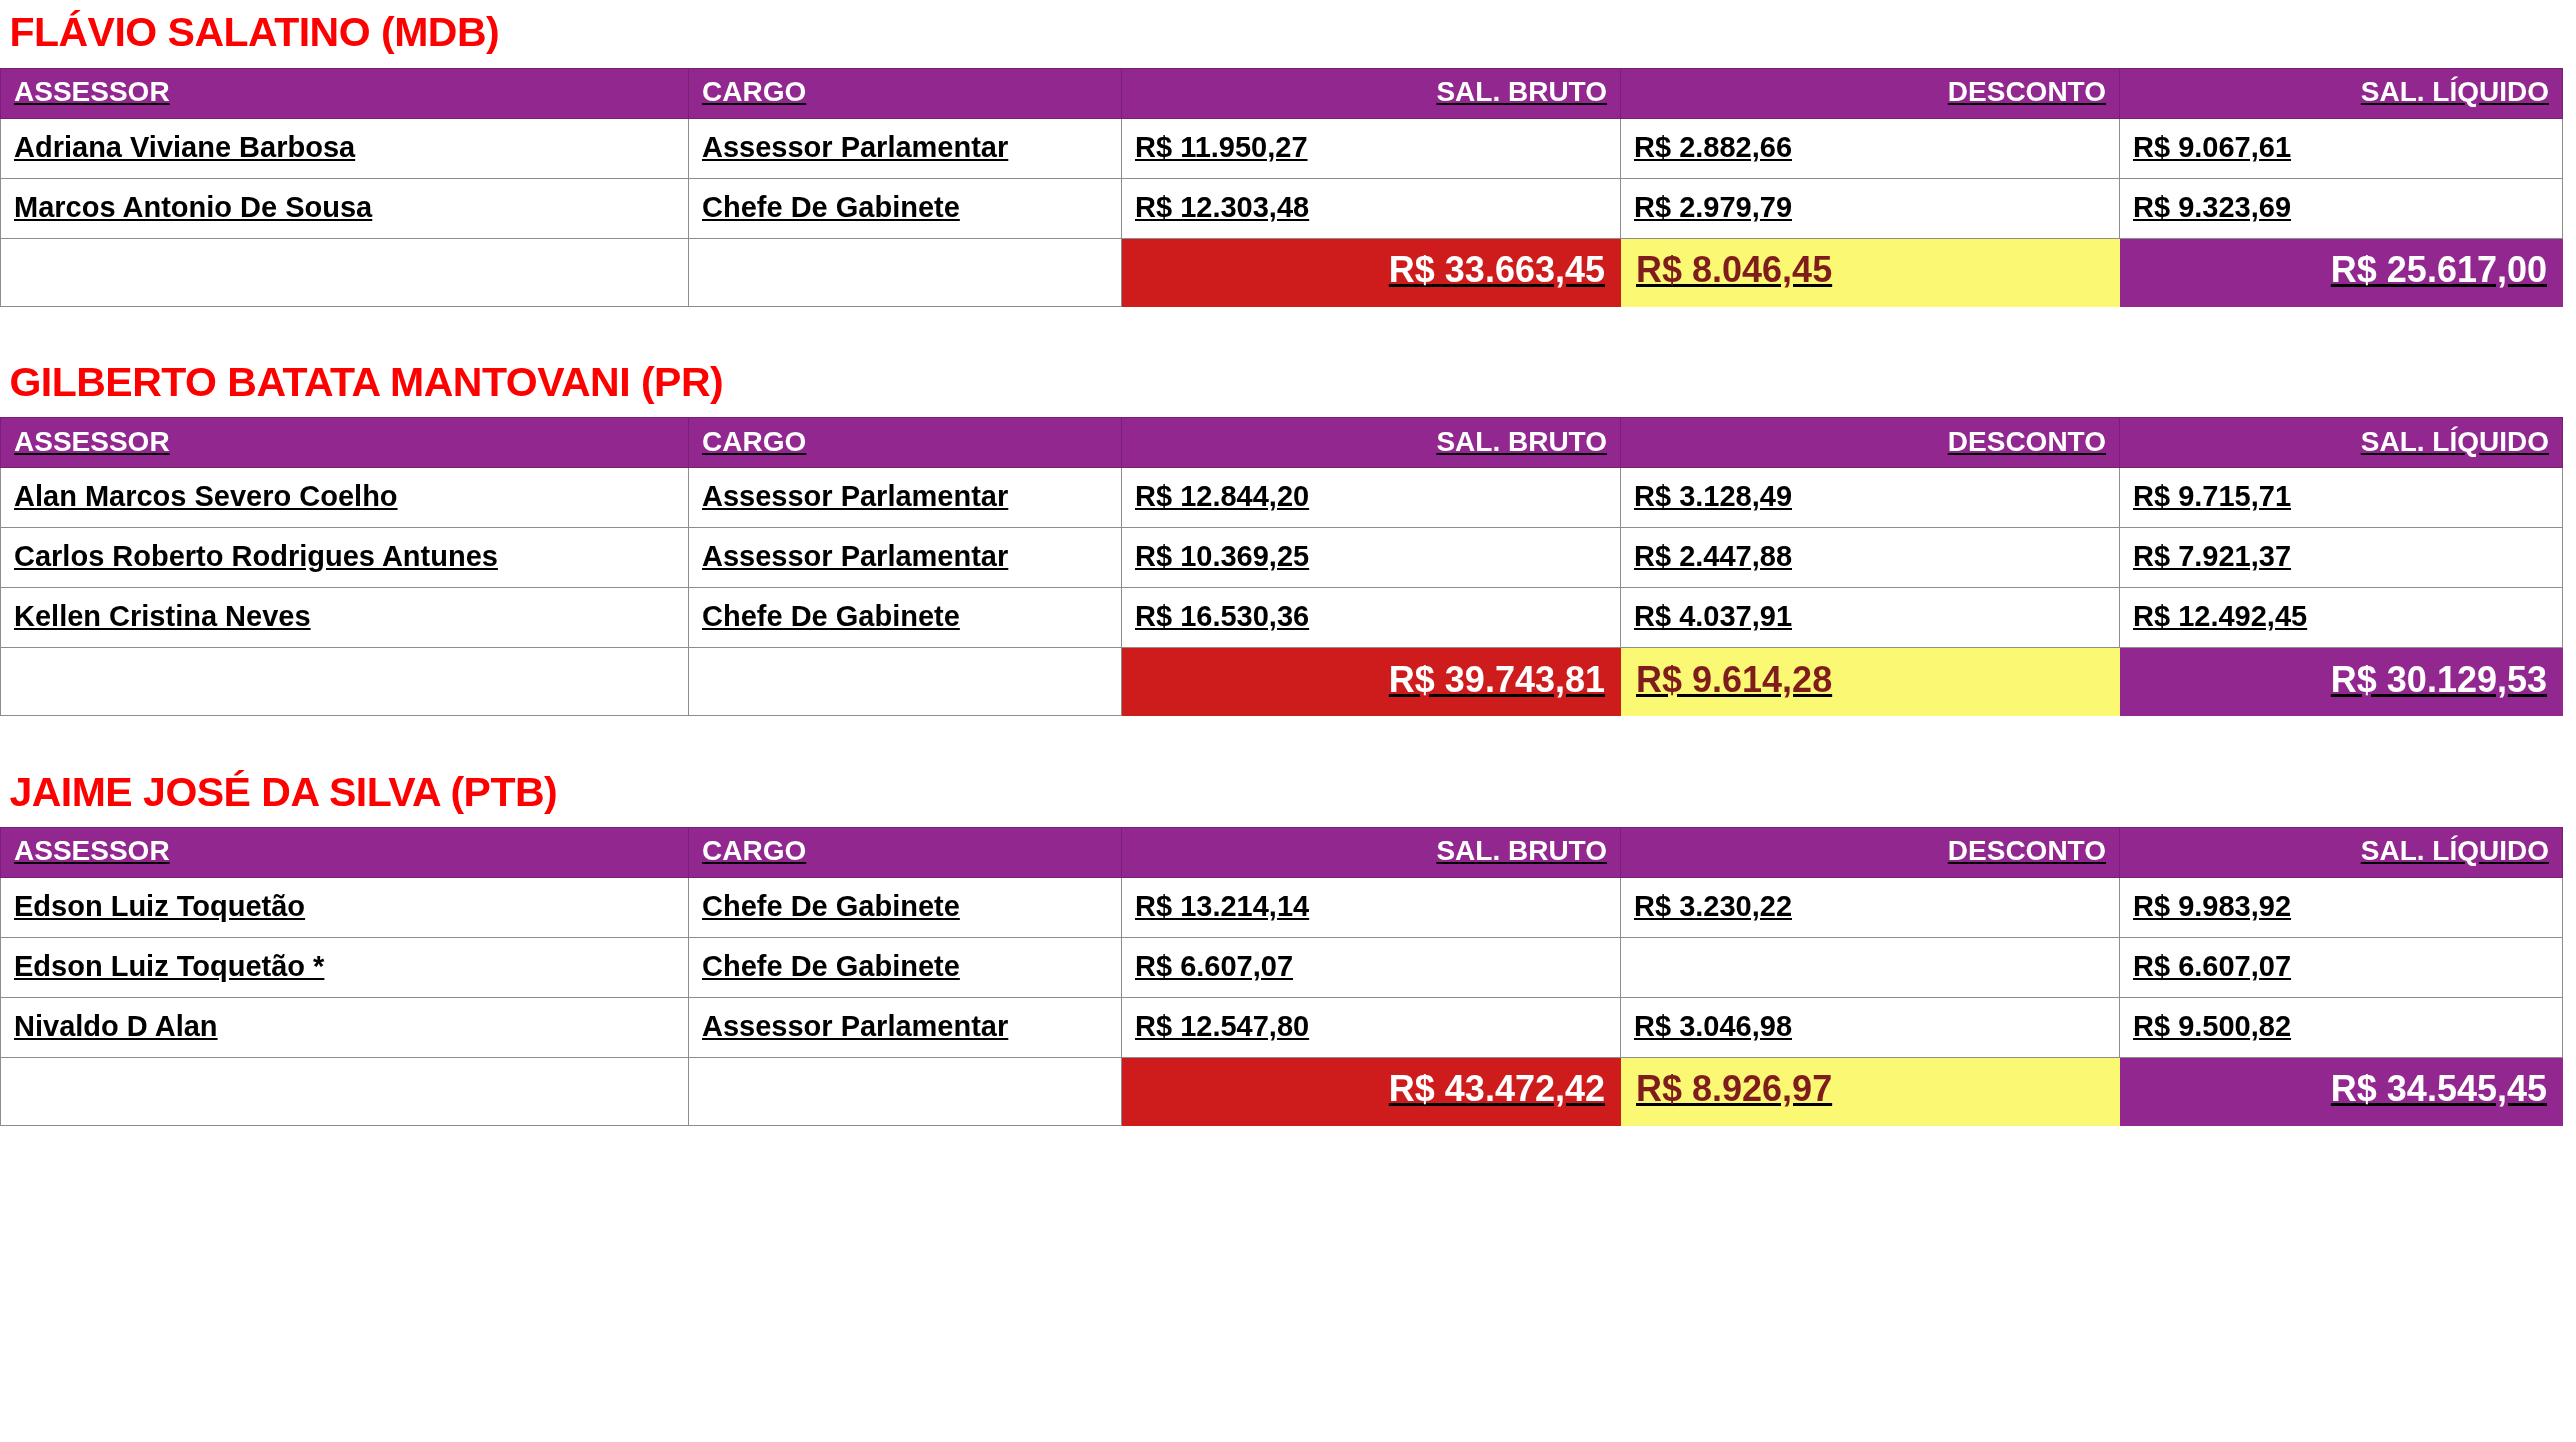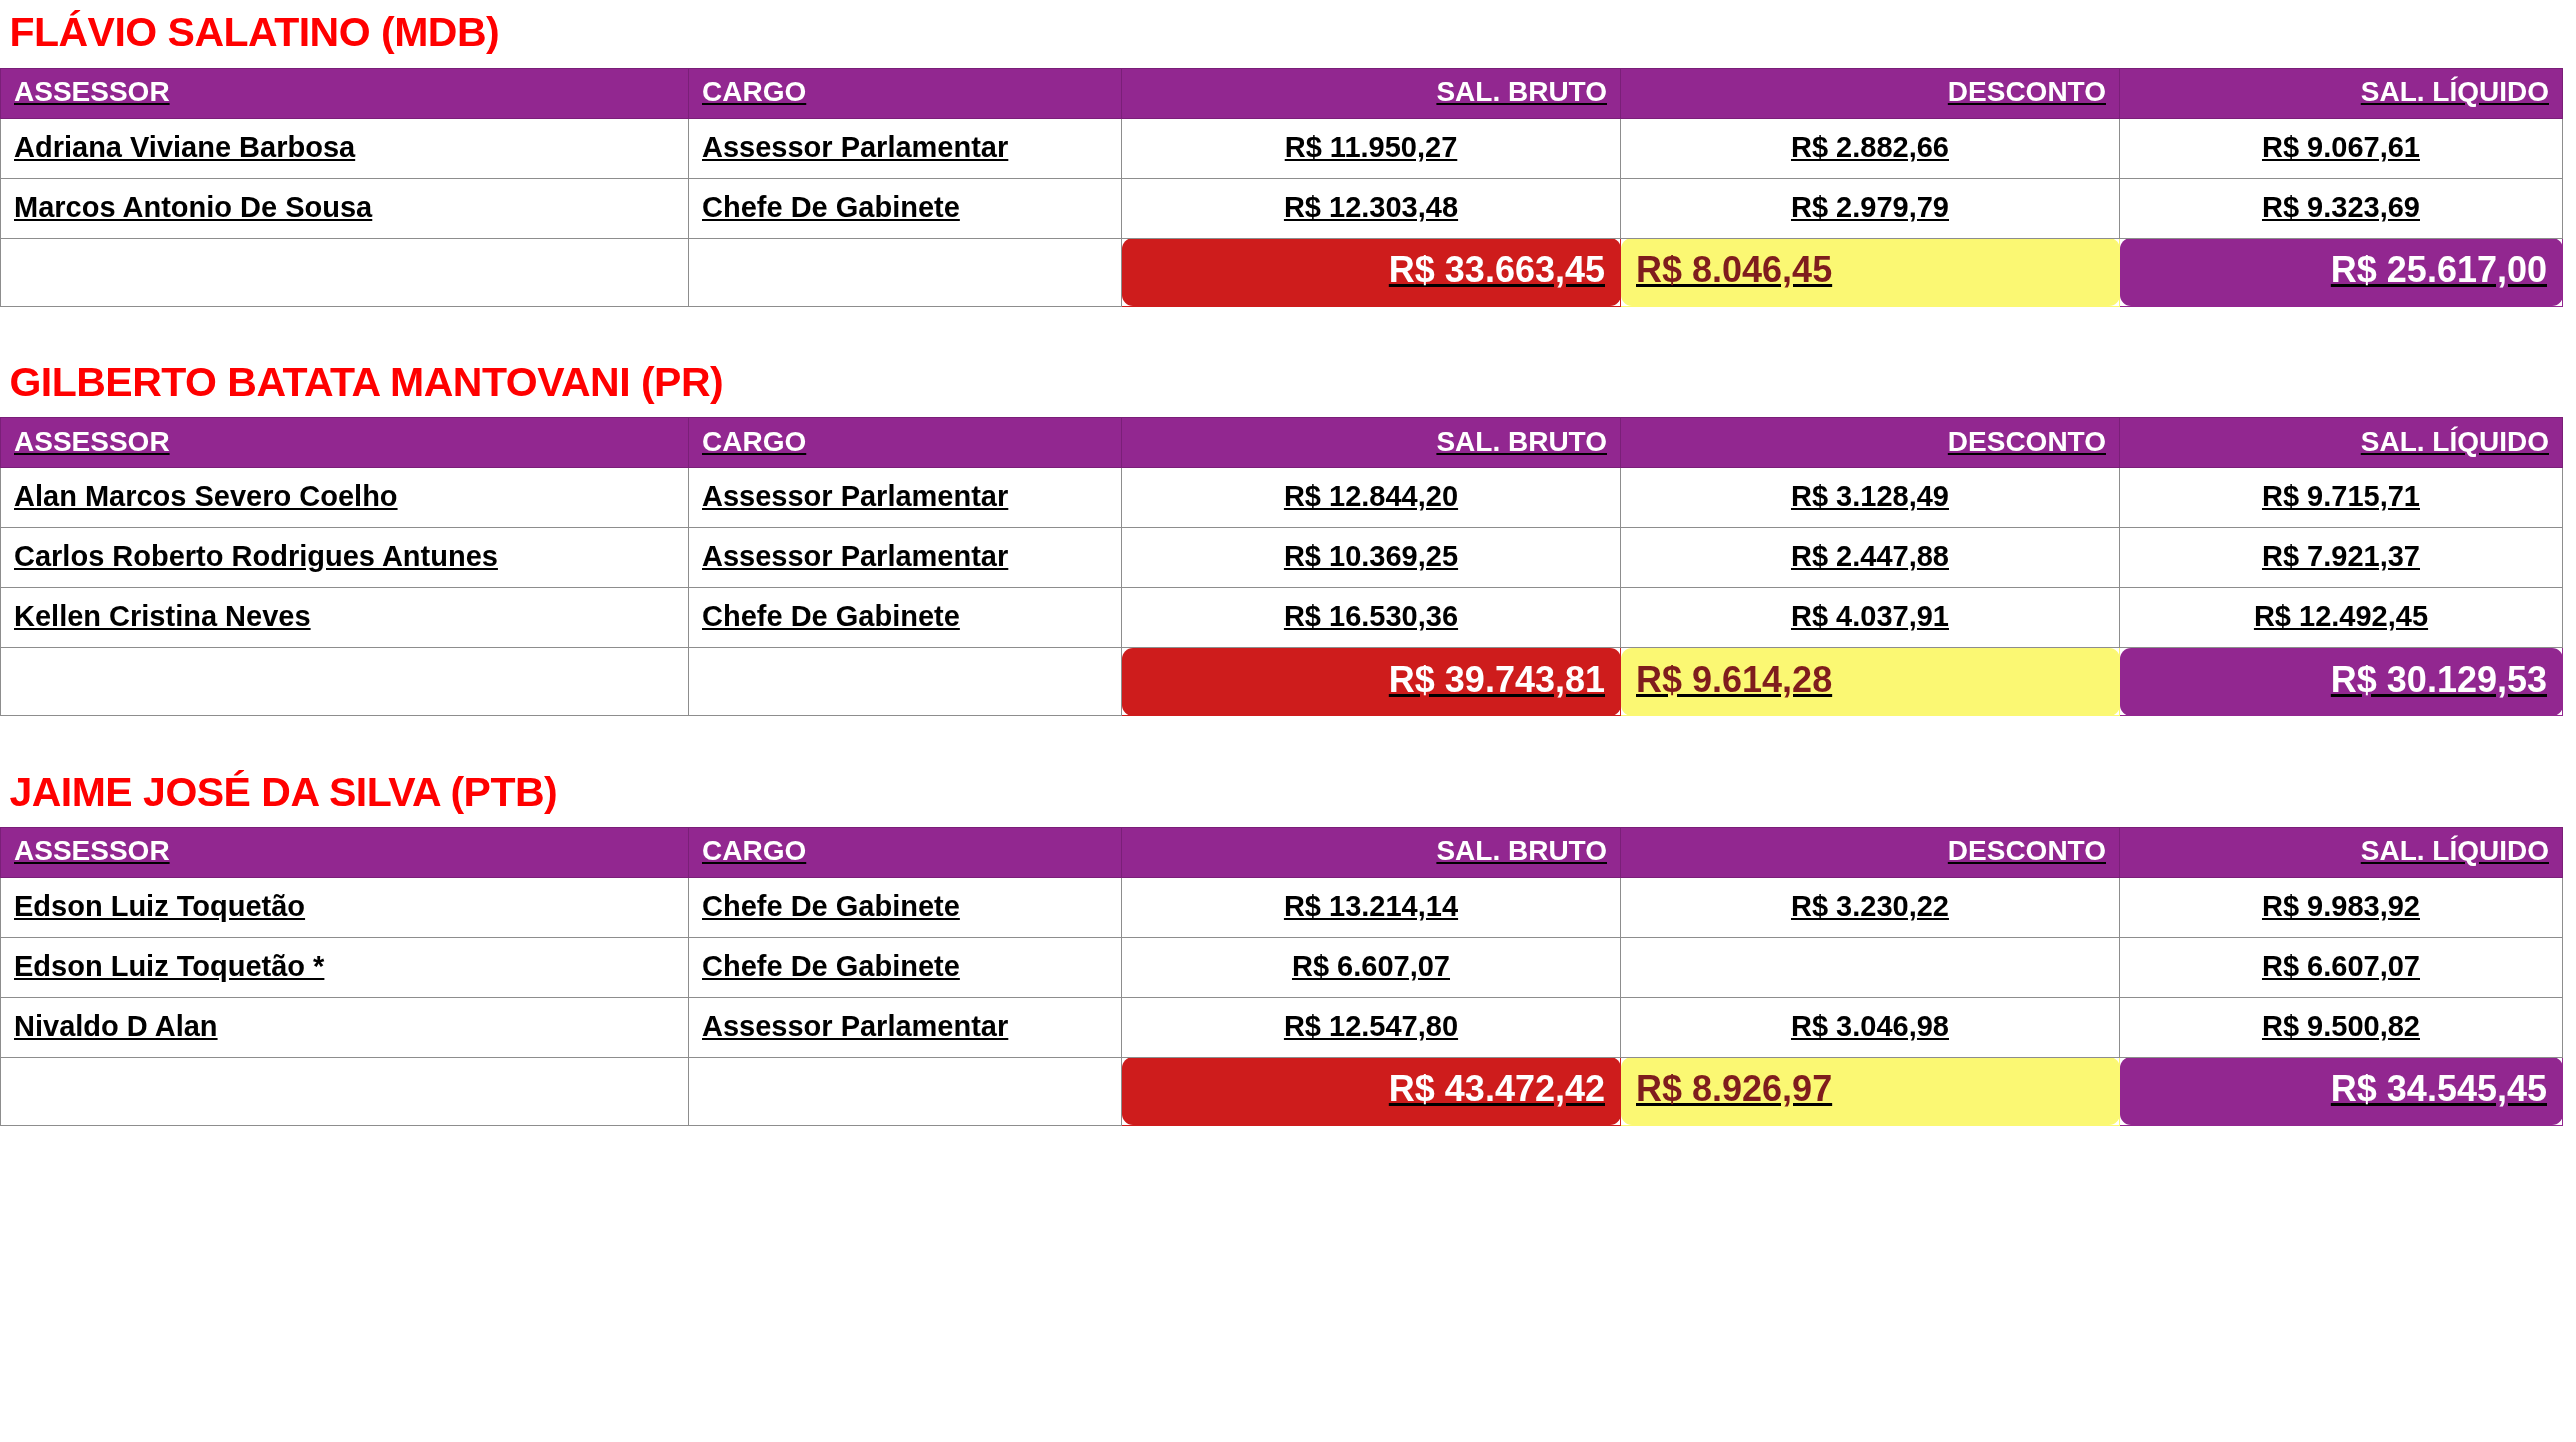--- a/index.html
+++ b/index.html
@@ -59,31 +59,30 @@
     font-weight: bold;
     color: #000000;
     border: 0.9px solid #8d8d8d;
     padding: 5.7px 13px 7.5px 13px;
     height: 60px;
     box-sizing: border-box;
     background: #ffffff;
     white-space: nowrap;
     overflow: hidden;
   }
-  .salary-table td.num { text-align: center; }
+  .salary-table td.num { text-align: left; }
   .salary-table td.txt { text-align: left; }
 
   
   .salary-table tr.totals td {
     height: 68px;
     font-size: 36px;
     font-weight: bold;
     letter-spacing: 0px;
     padding: 5.7px 15px 9.4px 15px;
-    border-radius: 11px;
   }
   .salary-table tr.totals td.blank {
     border: 0.9px solid #8d8d8d;
     background: #ffffff;
   }
   .salary-table tr.totals td.t-bruto {
     background: #CE1C1C;
     color: #ffffff;
     text-align: right;
     border: 0.9px solid #CE1C1C;

